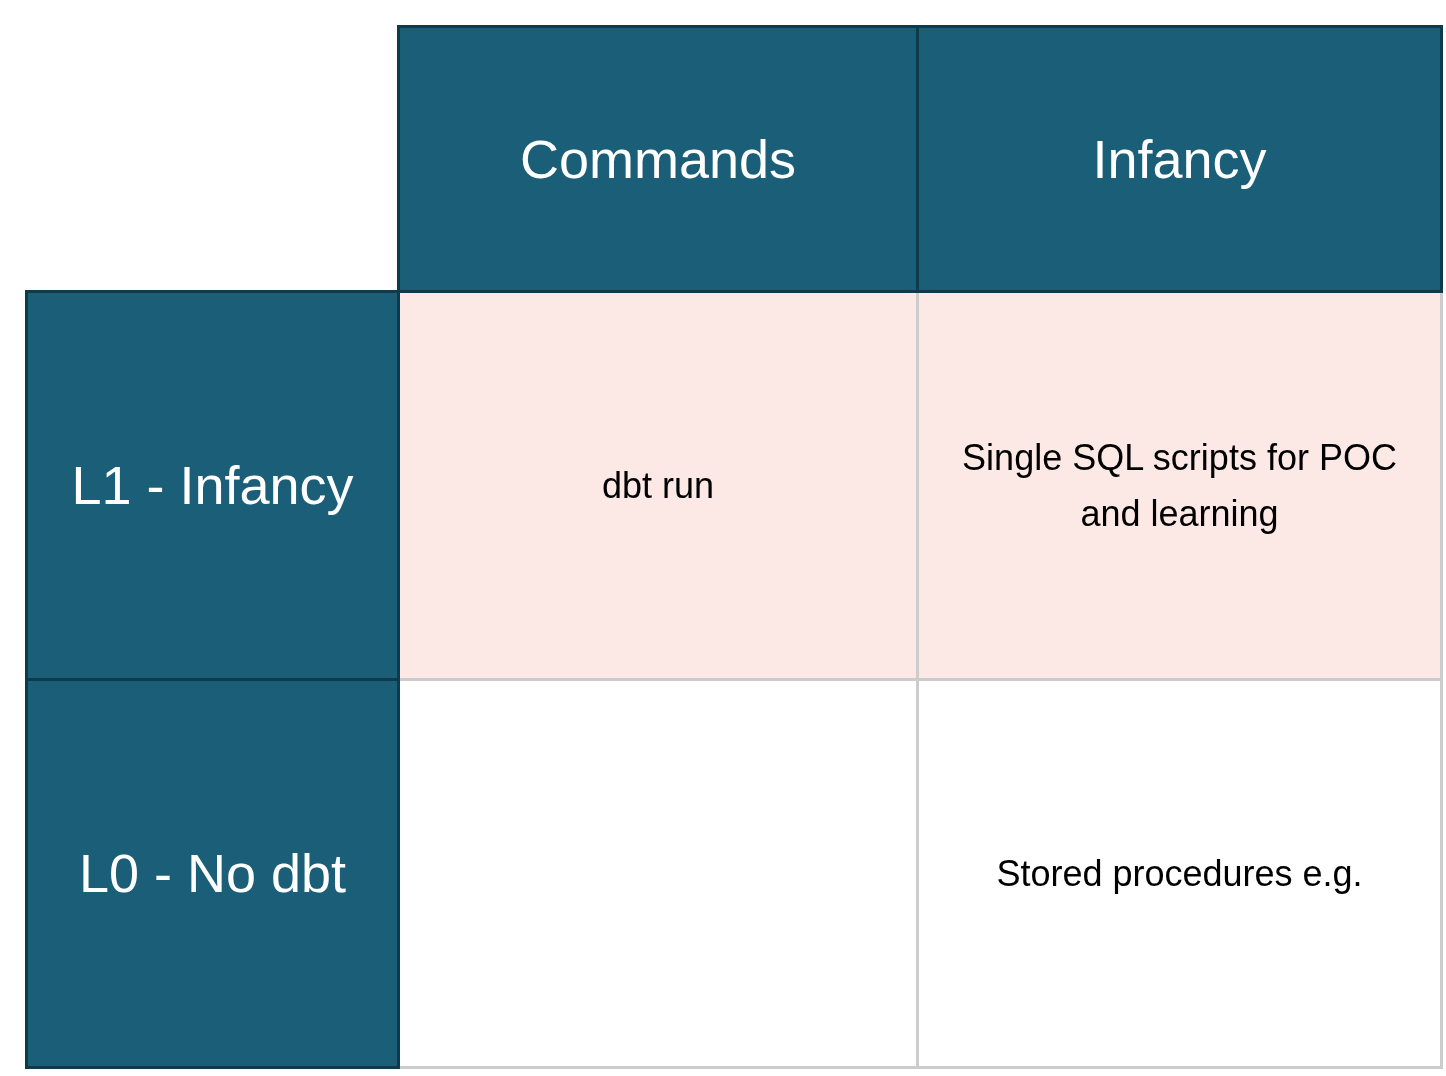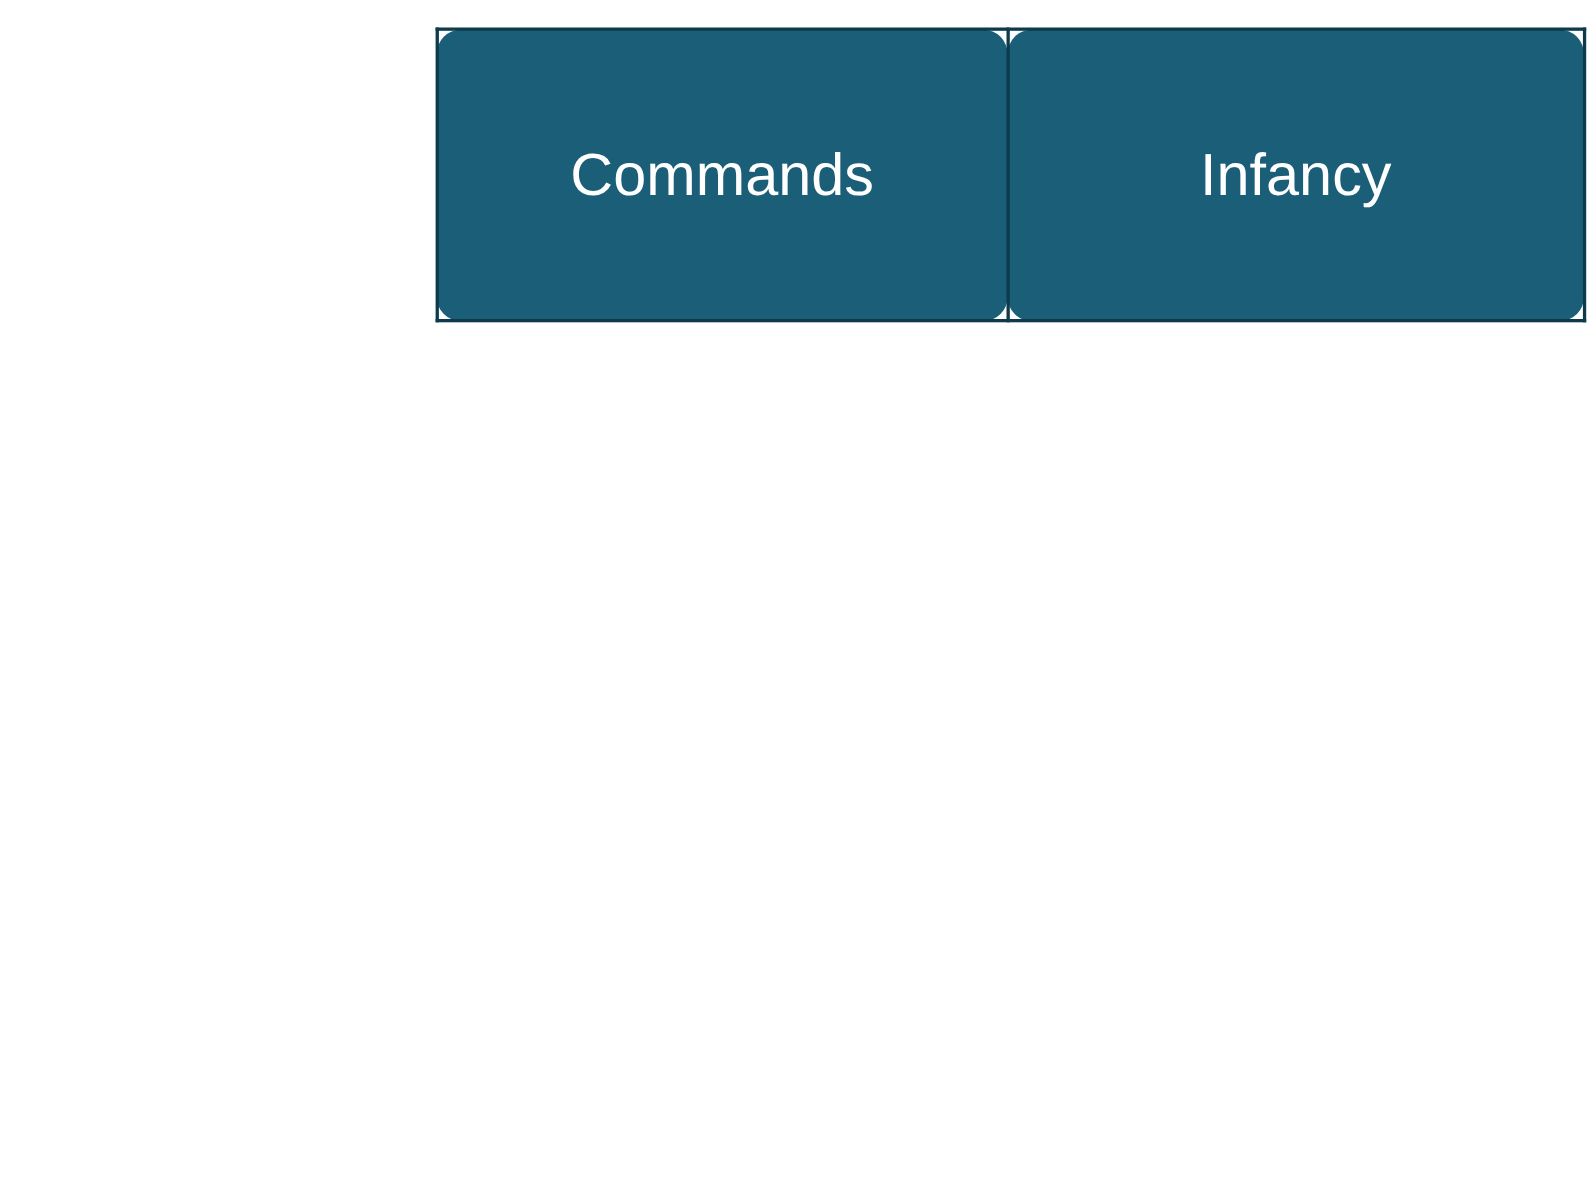--- a/index.html
+++ b/index.html
@@ -5,21 +5,21 @@
   :root {
     --header-fill: #1a5e78;
     --header-border: #0d3b4c;
     --row-l1-fill: #fce9e6;
     --row-l0-fill: #ffffff;
     --gridline: #cccccc;
     --header-text: #ffffff;
     --body-text: #000000;
     --page-bg: #ffffff;
   }
-  * { margin: 0; padding: 0; box-sizing: border-box; border-radius: 22px; }
+  * { margin: 0; padding: 0; box-sizing: border-box; }
   html, body {
     background: var(--page-bg);
     font-family: "Liberation Sans", sans-serif;
   }
   .canvas {
     position: relative;
     width: 1446px;
     height: 1076px;
     background: var(--page-bg);
     overflow: hidden;
@@ -76,15 +76,25 @@
       <col class="c-rowhead">
       <col class="c-commands">
       <col class="c-models">
     </colgroup>
     <tbody>
       <tr class="r-header">
         <td class="corner"></td>
         <th class="teal">Commands</th>
         <th class="teal">Infancy</th>
       </tr>
+      <tr class="r-l1">
+        <th class="teal">L1 - Infancy</th>
+        <td class="light pink">dbt run</td>
+        <td class="light pink">Single SQL scripts for POC and learning</td>
+      </tr>
+      <tr class="r-l0">
+        <th class="teal">L0 - No dbt</th>
+        <td class="light white"></td>
+        <td class="light white">Stored procedures e.g.</td>
+      </tr>
     </tbody>
   </table>
 </div>
 
 </body></html>

